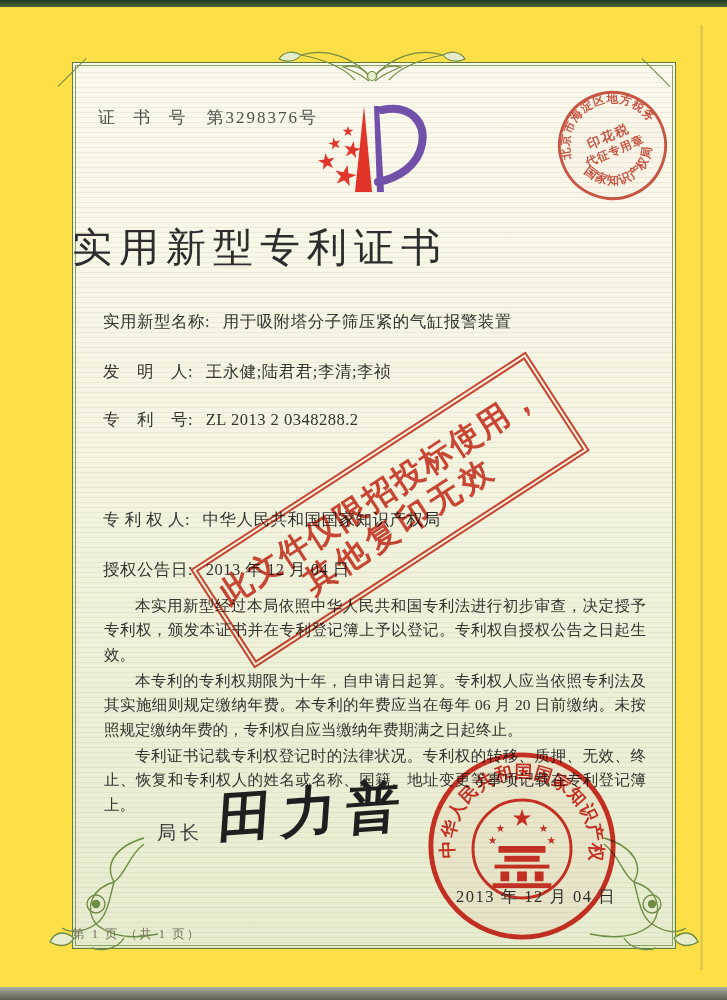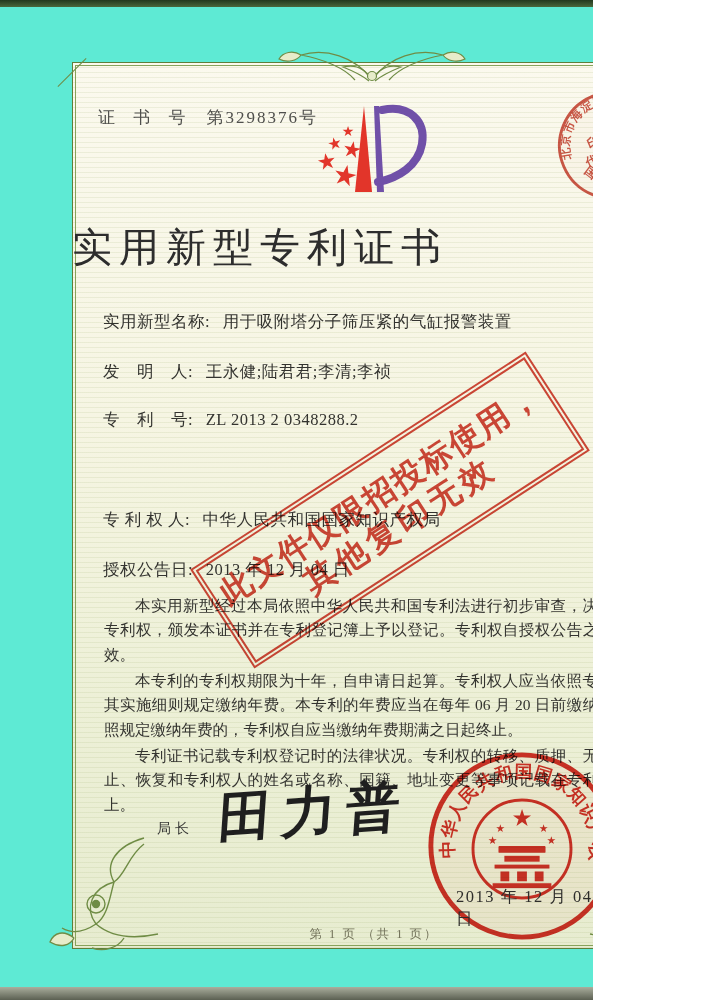--- a/index.html
+++ b/index.html
@@ -1,16 +1,16 @@
 <!DOCTYPE html>
 <html><head>
 <meta charset="utf-8">
 <style>
   html,body{margin:0;padding:0;background:#ffffff;}
-  .screen{position:relative;width:593px;height:1000px;background:#5eead4;overflow:hidden;
+  .screen{position:relative;width:727px;height:1000px;background:#fde047;overflow:hidden;
           font-family:"Liberation Serif","DejaVu Serif",serif;}
 
   
   .strip-top{position:absolute;left:0;top:0;width:727px;height:7px;
              background:linear-gradient(to bottom,#22391f,#4a673c);}
   .strip-bottom{position:absolute;left:0;top:987px;width:727px;height:13px;
              background:linear-gradient(to bottom,#aaae9d,#5b6052);}
   .right-shadow{position:absolute;left:700px;top:25px;width:3px;height:945px;
              background:rgba(110,115,100,0.18);}
 
@@ -40,26 +40,26 @@
   
   .field-row{position:absolute;left:103px;font-size:16.5px;color:#33332f;letter-spacing:0.5px;white-space:nowrap;}
   .f-label{margin-right:8px;}
 
   
   .body-text{position:absolute;left:102px;top:592px;width:546px;font-size:15.5px;
              line-height:1.57;color:#33332f;text-align:justify;}
   .body-text p{margin:2px;text-indent:2em;}
 
   
-  .sig-label{position:absolute;left:157px;top:820px;font-size:14px;color:#3a3a38;letter-spacing:4px;}
+  .sig-label{position:absolute;left:157px;top:820px;font-size:19px;color:#3a3a38;letter-spacing:4px;}
   .sig-name{position:absolute;left:218px;top:776px;font-size:54px;color:#1f1f1f;font-weight:bold;
             letter-spacing:10px;transform:rotate(-4deg) skewX(-8deg);}
   .seal{position:absolute;left:424px;top:748px;mix-blend-mode:multiply;opacity:0.95;}
   .seal-date{position:absolute;left:456px;top:886px;font-size:16.5px;letter-spacing:1.5px;color:#2e2d2b;}
-  .footer{position:absolute;left:72px;top:926px;width:604px;text-align:center;
+  .footer{position:absolute;left:72px;top:926px;width:604px;text-align:left;
           font-size:12.5px;color:#717159;letter-spacing:2px;}
 
   
   .overlay-stamp{position:absolute;left:190px;top:451px;width:400px;height:118px;
       transform:rotate(-33deg);border:6px double #cf3526;box-sizing:border-box;
       display:flex;flex-direction:column;align-items:center;justify-content:center;
       color:#cf3526;mix-blend-mode:multiply;opacity:0.9;}
   .overlay-line1{font-size:32px;font-weight:bold;letter-spacing:2px;line-height:1.15;}
   .overlay-line2{font-size:32px;font-weight:bold;letter-spacing:5px;line-height:1.15;}
 

